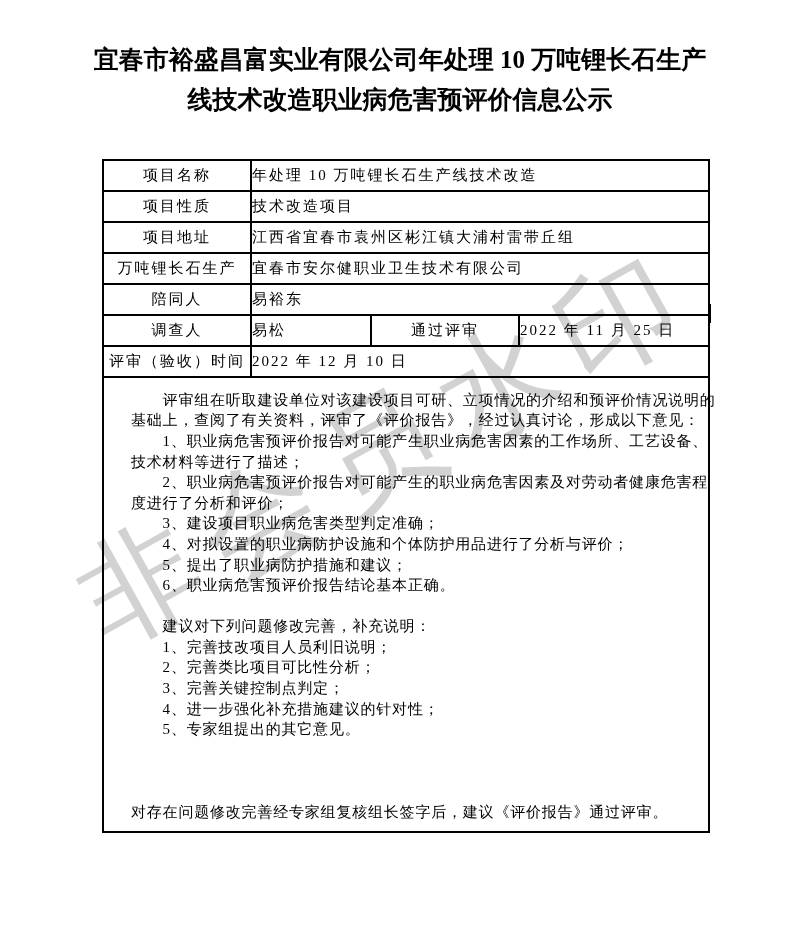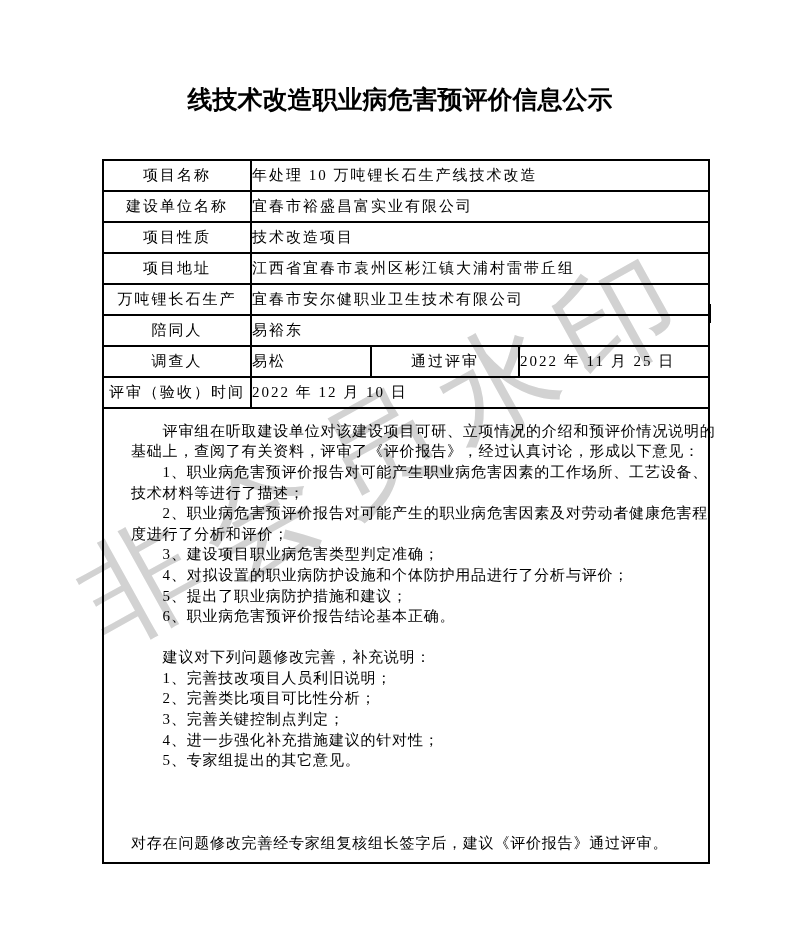--- a/index.html
+++ b/index.html
@@ -86,37 +86,33 @@
     z-index: 3;
   }
 </style>
 </head>
 <body>
 
 <div class="page">
 
   <div class="watermark">非会员水印</div>
 
-  <h1 class="title"><br><span>线技术改造职业病危害预评价信息公示</span></h1>
+  <h1 class="title"><span>宜春市裕盛昌富实业有限公司年处理 10 万吨锂长石生产</span><br><span>线技术改造职业病危害预评价信息公示</span></h1>
 
   <table class="info">
     <colgroup>
       <col style="width:148px">
       <col style="width:120px">
       <col style="width:148px">
       <col style="width:190px">
     </colgroup>
     <tbody>
       <tr class="data-row">
         <td class="label-cell">项目名称</td>
         <td class="value-cell" colspan="3">年处理 10 万吨锂长石生产线技术改造</td>
-      </tr>
-      <tr class="data-row">
-        <td class="label-cell">建设单位名称</td>
-        <td class="value-cell" colspan="3">宜春市裕盛昌富实业有限公司</td>
       </tr>
       <tr class="data-row">
         <td class="label-cell">项目性质</td>
         <td class="value-cell" colspan="3">技术改造项目</td>
       </tr>
       <tr class="data-row">
         <td class="label-cell">项目地址</td>
         <td class="value-cell" colspan="3">江西省宜春市袁州区彬江镇大浦村雷带丘组</td>
       </tr>
       <tr class="data-row">

